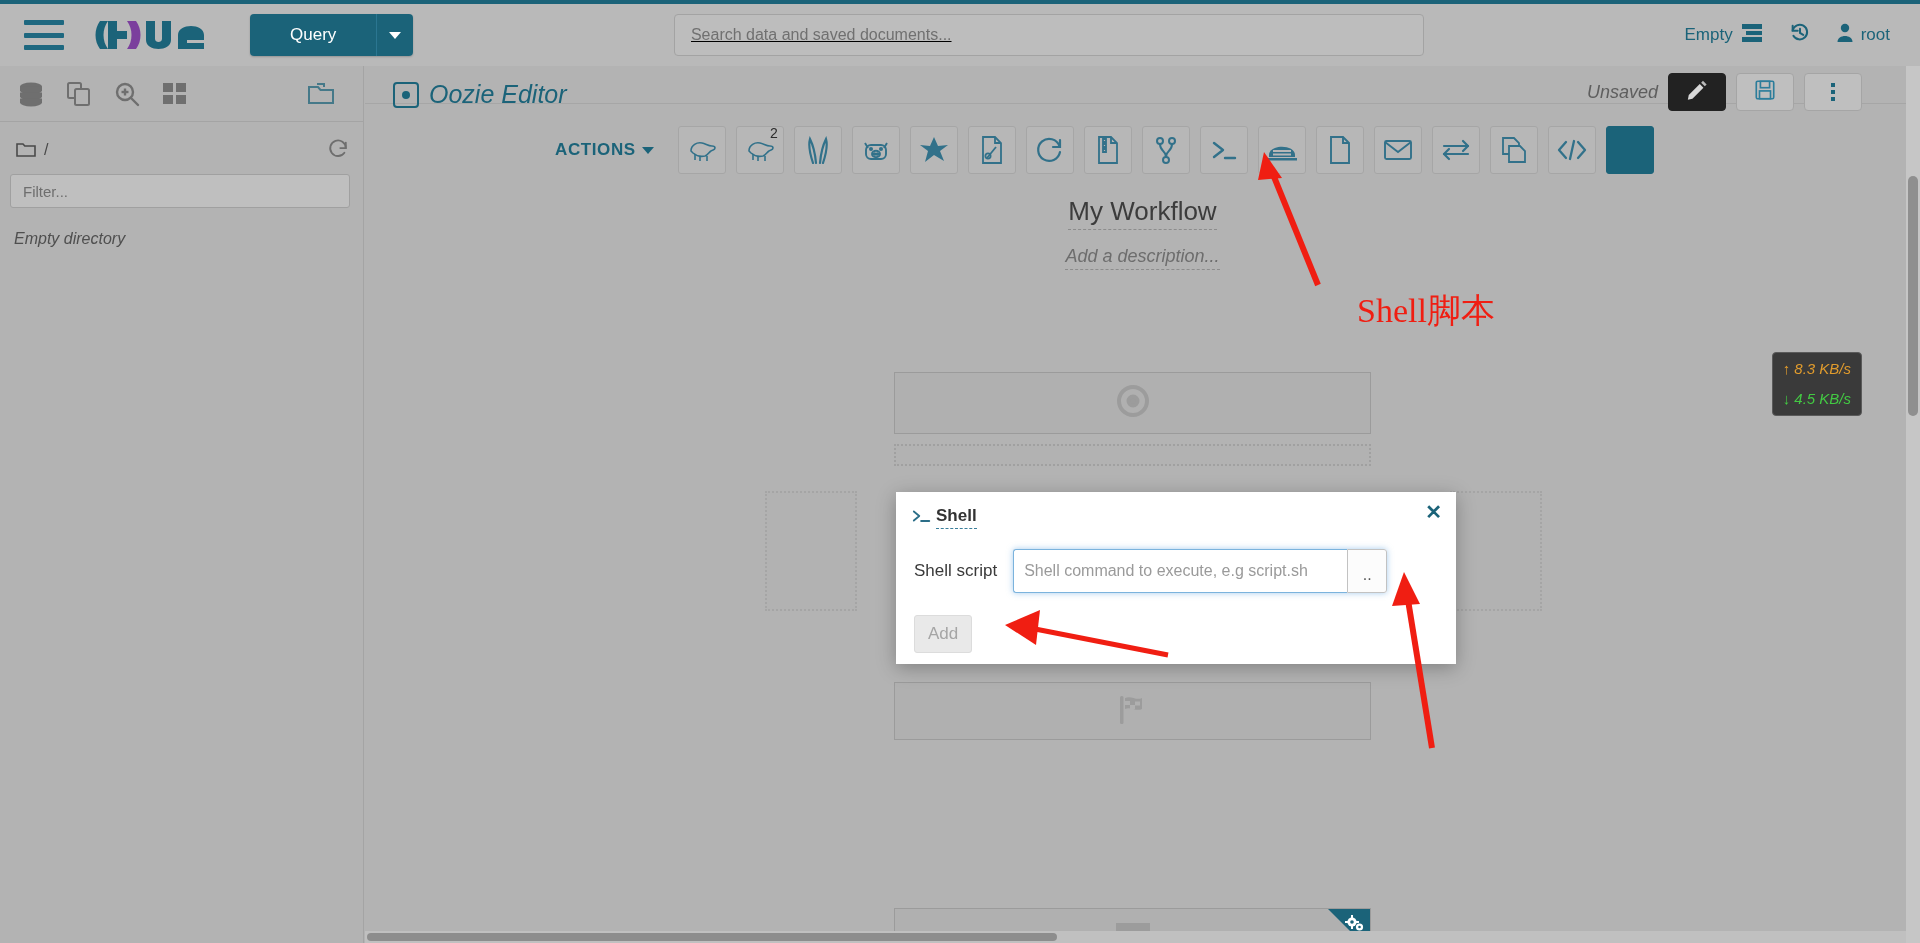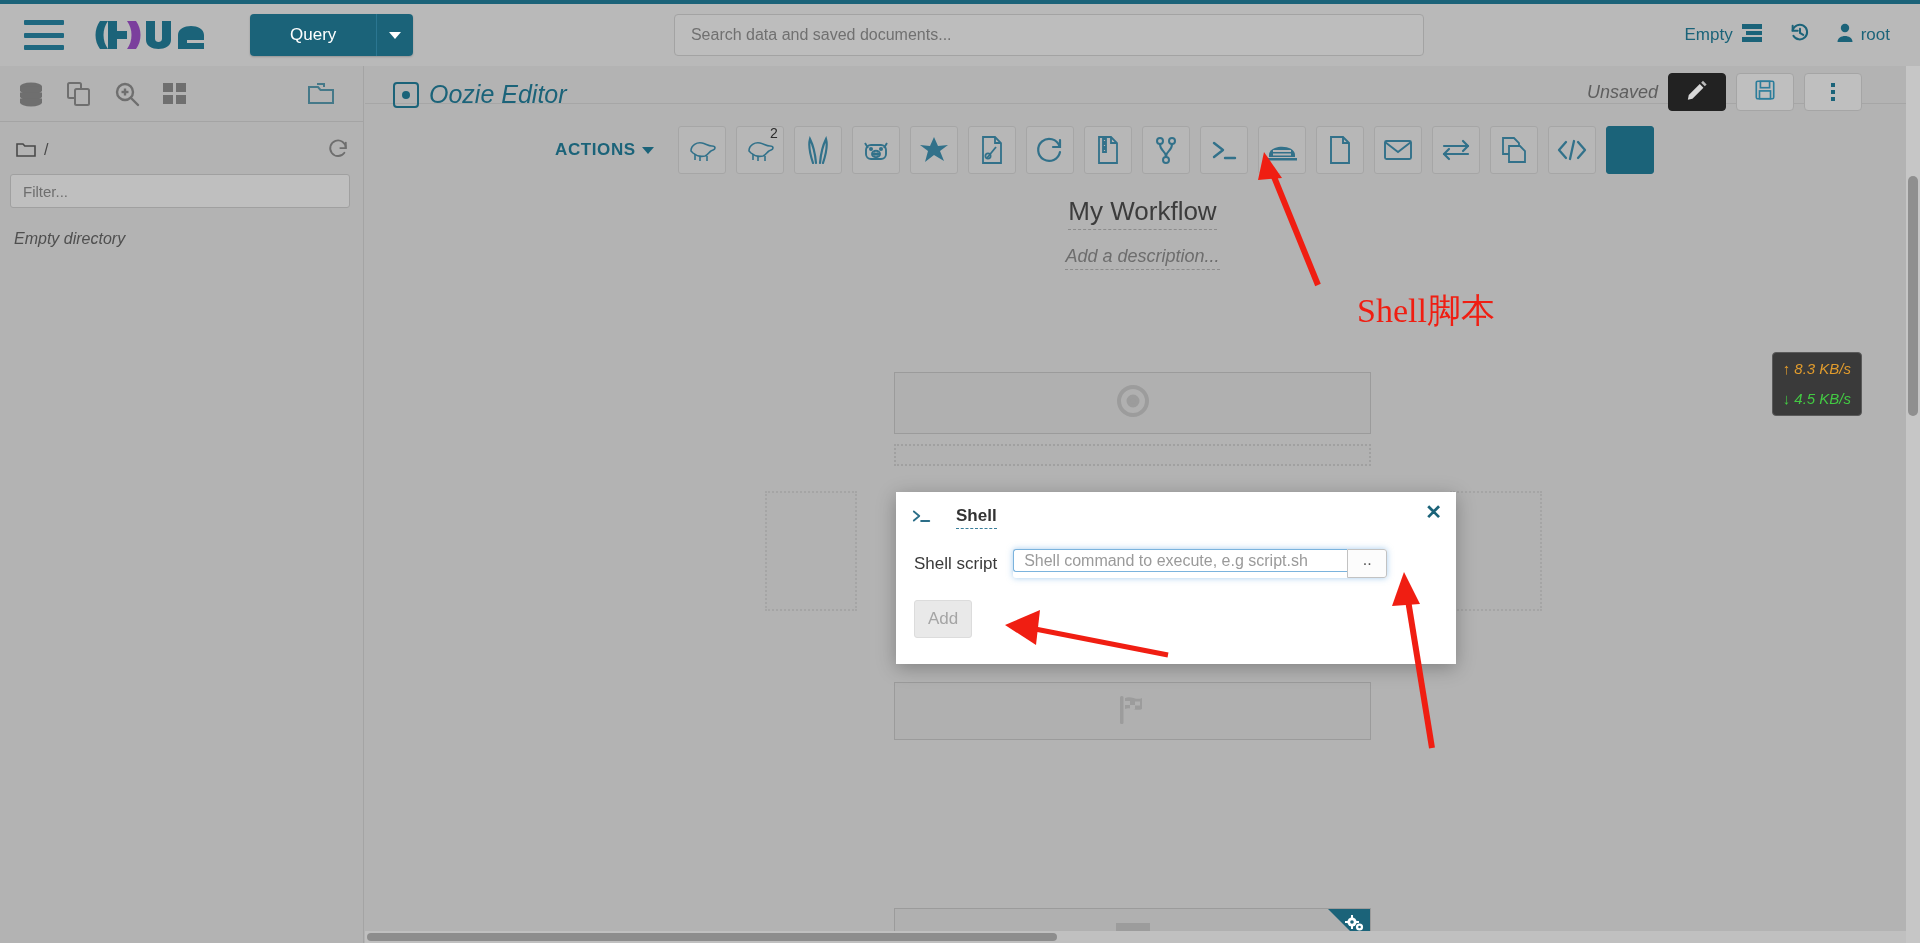--- a/index.html
+++ b/index.html
@@ -60,21 +60,21 @@
     background: #1b6379; color: #fff; border: none;
     width: 36px; cursor: pointer;
     display: flex; align-items: center; justify-content: center;
   }
   .caret-down {
     width: 0; height: 0;
     border-left: 6px solid transparent;
     border-right: 6px solid transparent;
     border-top: 7px solid #ffffff;
   }
-  .search-wrap { flex: 1; display: flex; justify-content: center; }
+  .search-wrap { flex: 1; display: flex; justify-content: center; text-decoration: underline; }
   .search-input {
     width: 750px; height: 42px;
     background: #bdbdbd;
     border: 1px solid #a3a3a3;
     border-radius: 4px;
     padding: 0 16px;
     font-size: 16px; color: #5f5f5f;
     font-family: "Liberation Sans", sans-serif;
   }
   .search-input::placeholder { color: #707070; }
@@ -239,41 +239,41 @@
     position: absolute;
     left: 896px; top: 492px;
     width: 560px; height: 172px;
     background: #ffffff;
     box-shadow: 0 4px 18px rgba(0,0,0,.28);
     z-index: 60;
   }
   .modal-head {
     display: flex; align-items: center;
     padding: 14px 0 0 16px;
-    gap: 24px; position: relative;
+    gap: 4px; position: relative;
   }
   .modal-title {
     font-size: 17px; font-weight: bold; color: #333;
     border-bottom: 1px dashed #3b7f9b; padding-bottom: 2px; cursor: pointer;
   }
   .modal-close {
     position: absolute; right: 14px; top: 10px;
     font-size: 20px; color: #1b6379; cursor: pointer;
     line-height: 1; font-weight: bold;
   }
   .modal-body { padding: 20px 0 0 18px; }
   .form-row { display: flex; align-items: center; gap: 16px; }
   .form-label { font-size: 17px; color: #3a3a3a; white-space: nowrap; }
   .input-group {
     display: flex; align-items: stretch;
     border-radius: 3px;
     box-shadow: 0 0 6px rgba(90,160,220,.55);
   }
   .cmd-input {
-    width: 334px; height: 23px;
+    width: 334px; height: 44px;
     border: 1px solid #7bb3dd;
     border-right: none;
     border-radius: 3px 0 0 3px;
     padding: 0 10px;
     font-size: 16px; color: #333;
     font-family: "Liberation Sans", sans-serif;
     outline: none;
     background: #fff;
   }
   .cmd-input::placeholder { color: #9a9a9a; }

